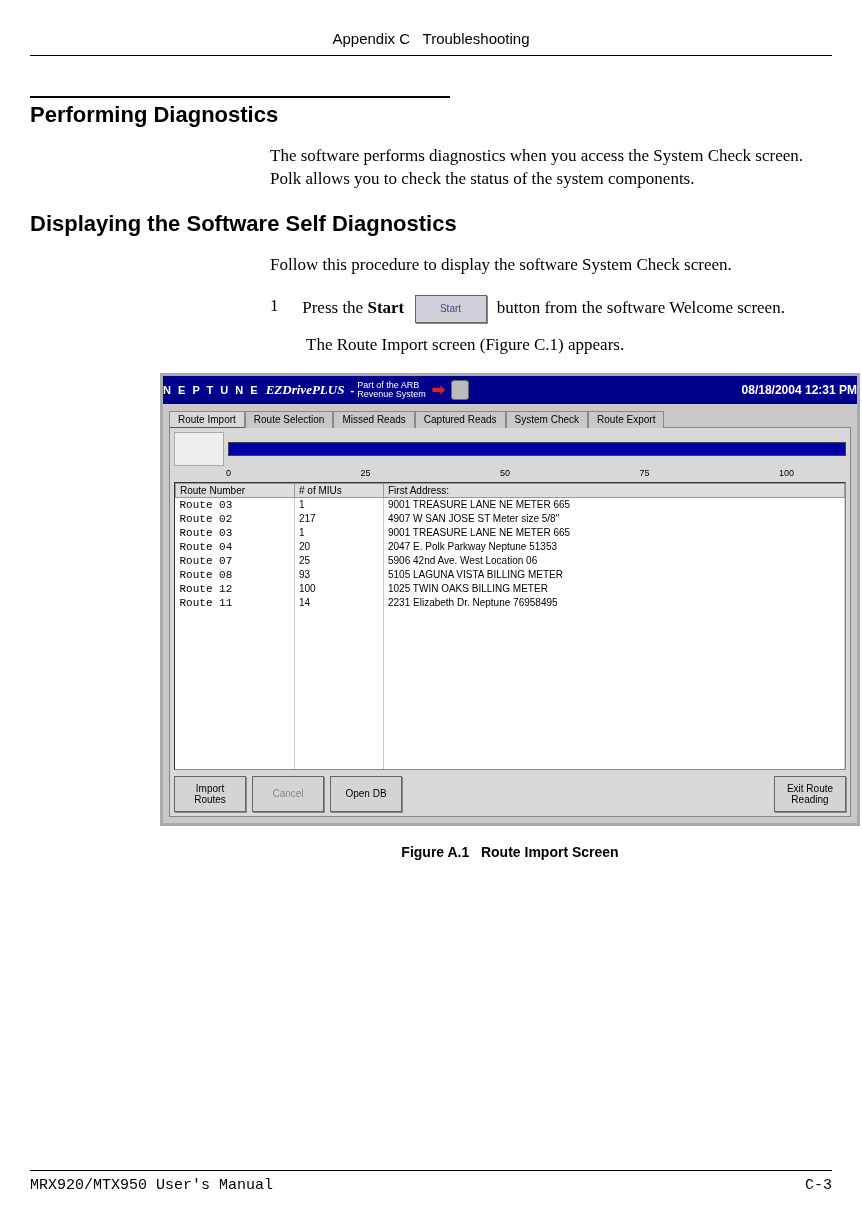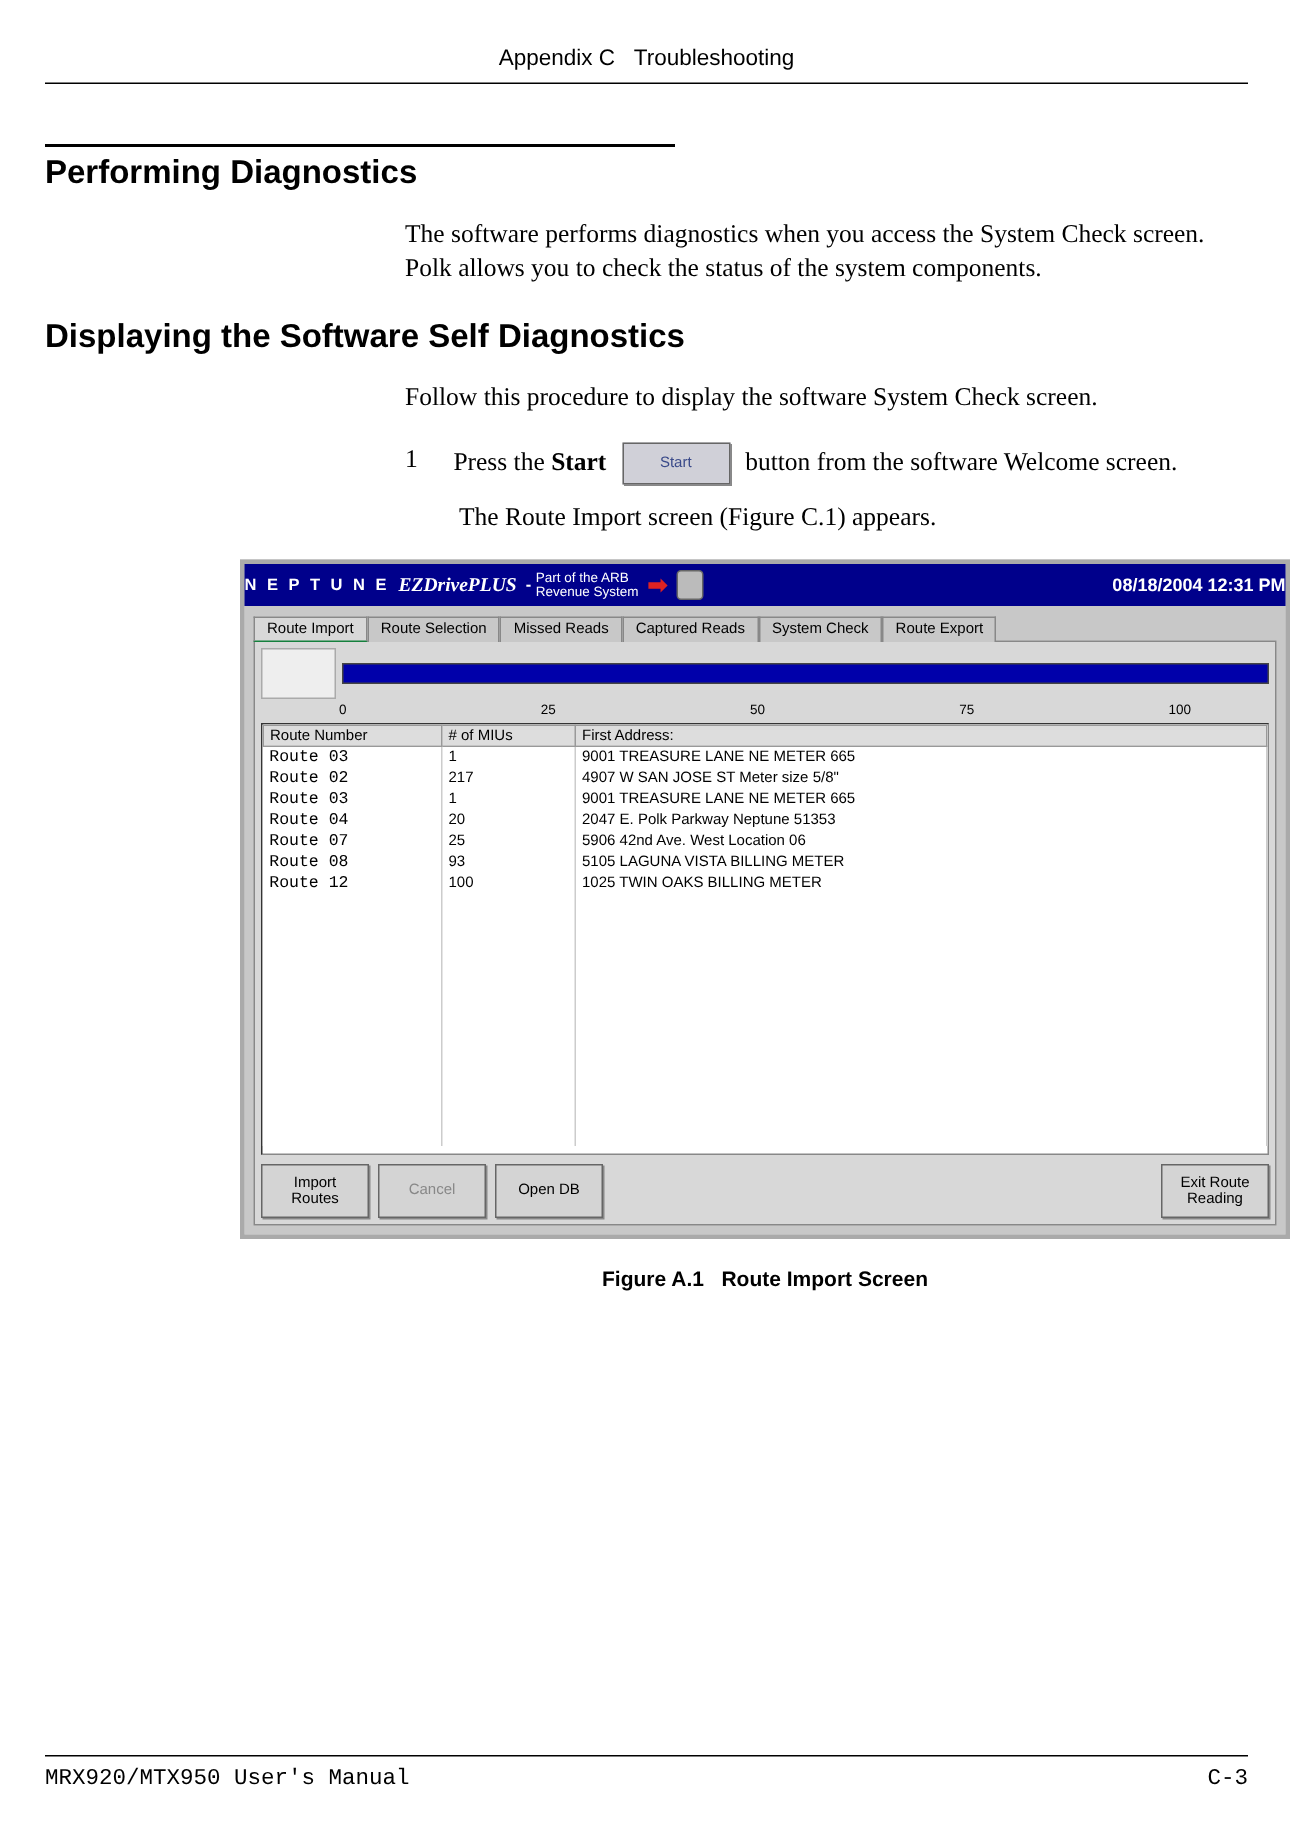--- a/index.html
+++ b/index.html
@@ -348,20 +348,25 @@
                 <tr>
                   <td class="route-name">Route 08</td>
                   <td>93</td>
                   <td>5105 LAGUNA VISTA     BILLING METER</td>
                 </tr>
                 <tr>
                   <td class="route-name">Route 12</td>
                   <td>100</td>
                   <td>1025 TWIN OAKS        BILLING METER</td>
                 </tr>
+                <tr>
+                  <td class="route-name">Route 11</td>
+                  <td>14</td>
+                  <td>2231 Elizabeth Dr.      Neptune 76958495</td>
+                </tr>
                 <tr class="empty">
                   <td></td>
                   <td></td>
                   <td></td>
                 </tr>
                 <tr class="empty">
                   <td></td>
                   <td></td>
                   <td></td>
                 </tr>

